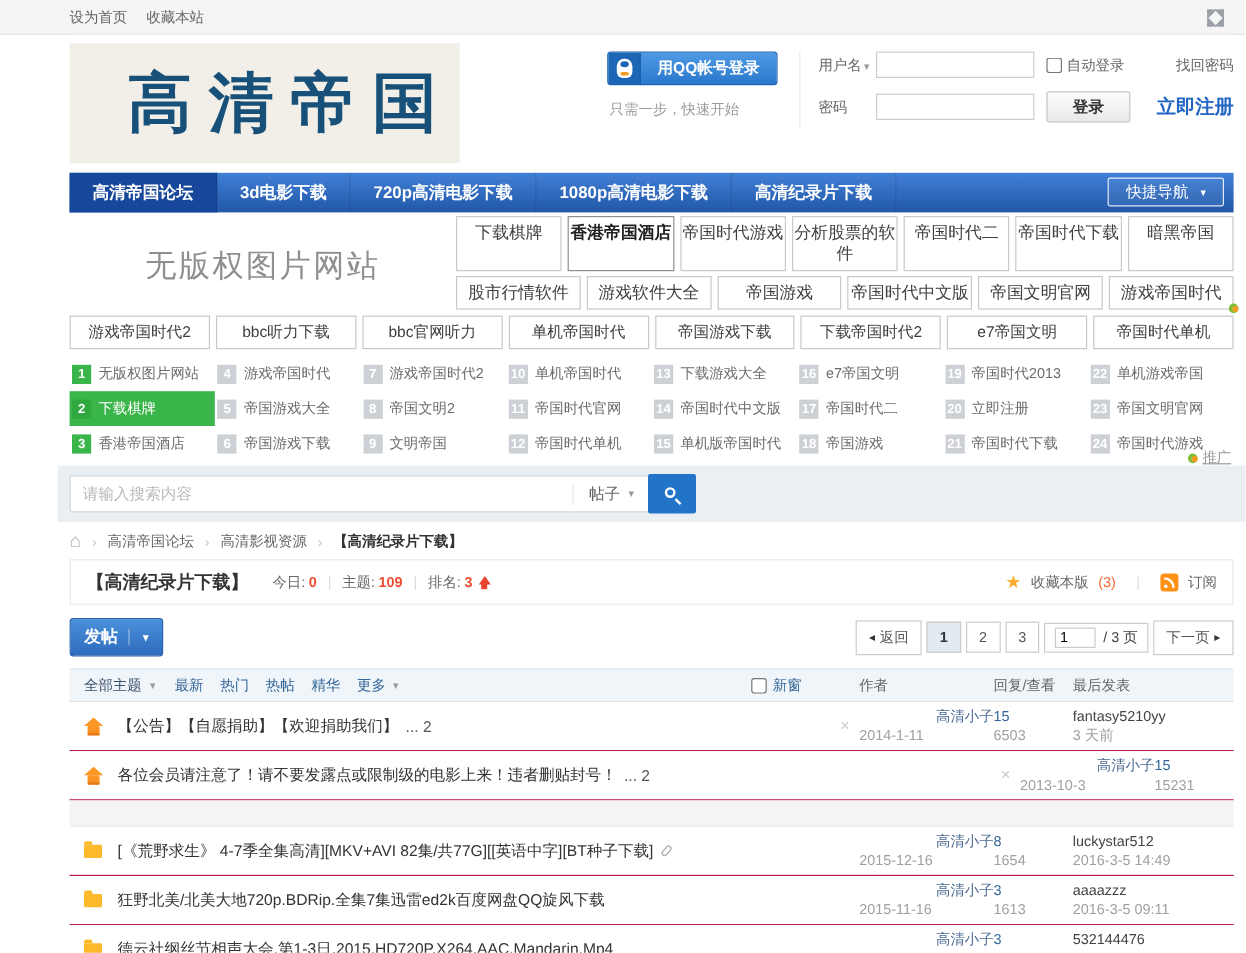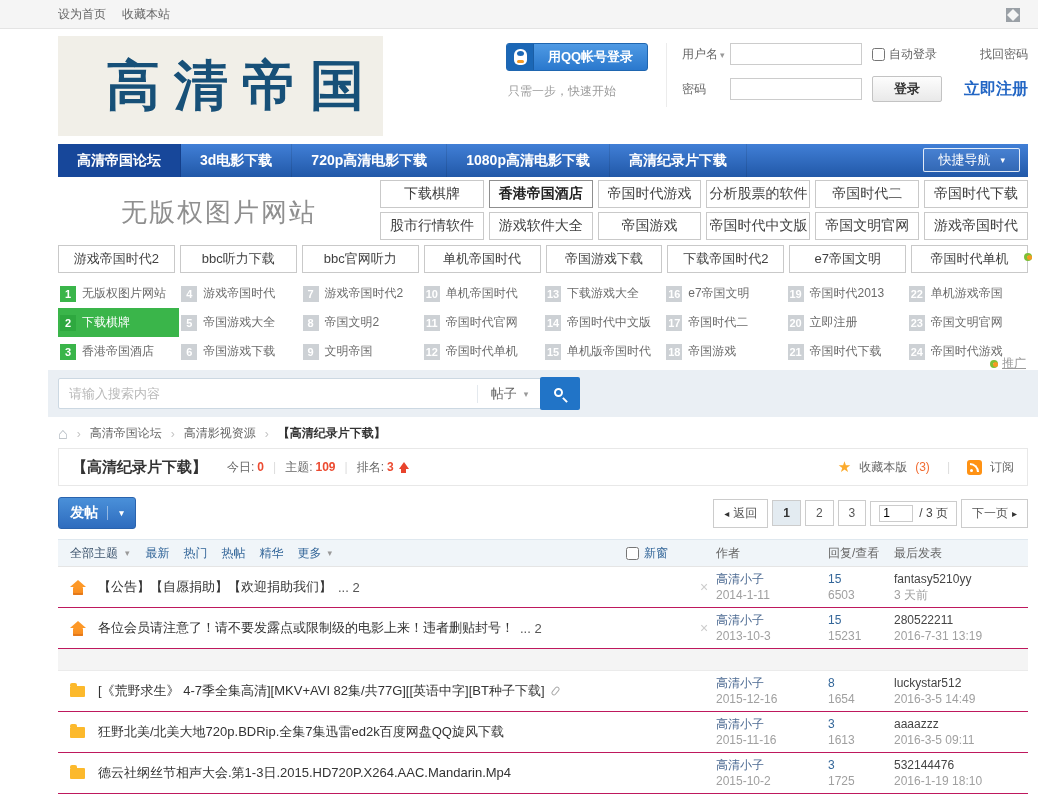--- a/index.html
+++ b/index.html
@@ -156,21 +156,21 @@
   .t-title { flex:1; font-size:13px; color:#333; display:flex; align-items:center; min-width:0; }
   .t-link { color:#333; white-space:nowrap; overflow:hidden; text-overflow:ellipsis; }
   .t-pages { color:#555; margin-left:6px; }
   .clip-icon { display:inline-block; width:5px; height:10px; border:1px solid #a9a9a9; border-radius:3px;
     transform:rotate(40deg); margin-left:8px; flex:none; }
   .col-close { width:24px; flex:none; text-align:center; }
   .x { color:#ccc; font-size:14px; }
   .col-author { width:112px; flex:none; font-size:12px; line-height:16px; }
   .col-reply { width:66px; flex:none; font-size:12px; line-height:16px; }
   .col-last { width:134px; flex:none; font-size:12px; line-height:16px; }
-  .u-name { color:#4c6a92; display:block; }
+  .u-name { color:#4c6a92; display:block;text-align:right; }
   .r-num { color:#336699; display:block; }
   .l-name { color:#444; display:block; }
   .sub { color:#a0a0a0; }
   .thread-sep { height:22px; background:#f4f4f4; border-bottom:1px solid #ebebeb; }
 </style>
 </head>
 <body>
 
 <div class="topbar">
   <div class="topbar-inner">
@@ -236,20 +236,21 @@
   <div class="ad-top">
     <a class="ad-big">无版权图片网站</a>
     <div class="ad-cols">
       <div class="ad-row">
           <a class="ad-btn">下载棋牌</a>
           <a class="ad-btn bold">香港帝国酒店</a>
           <a class="ad-btn">帝国时代游戏</a>
           <a class="ad-btn">分析股票的软件</a>
           <a class="ad-btn">帝国时代二</a>
           <a class="ad-btn">帝国时代下载</a>
+          <a class="ad-btn">暗黑帝国</a>
         </div>
       <div class="ad-row">
           <a class="ad-btn">股市行情软件</a>
           <a class="ad-btn">游戏软件大全</a>
           <a class="ad-btn">帝国游戏</a>
           <a class="ad-btn">帝国时代中文版</a>
           <a class="ad-btn">帝国文明官网</a>
           <a class="ad-btn">游戏帝国时代</a>
         </div>
     </div>
@@ -491,24 +492,20 @@
       </div>
       <div class="col-close"><span class="x">×</span></div>
       <div class="col-author">
         <a class="u-name">高清小子</a>
         <div class="sub">2013-10-3</div>
       </div>
       <div class="col-reply">
         <a class="r-num">15</a>
         <div class="sub">15231</div>
       </div>
-      <div class="col-last">
-        <a class="l-name">280522211</a>
-        <div class="sub">2016-7-31 13:19</div>
-      </div>
     </div>
     <div class="thread-sep"></div>
     <div class="thread-row">
       <span class="t-icon">
         <span class="folder-icon"></span>
       </span>
       <div class="t-title">
         <a class="t-link">[《荒野求生》 4-7季全集高清][MKV+AVI 82集/共77G][[英语中字][BT种子下载]</a>
         <span class="clip-icon"></span>
       </div>

